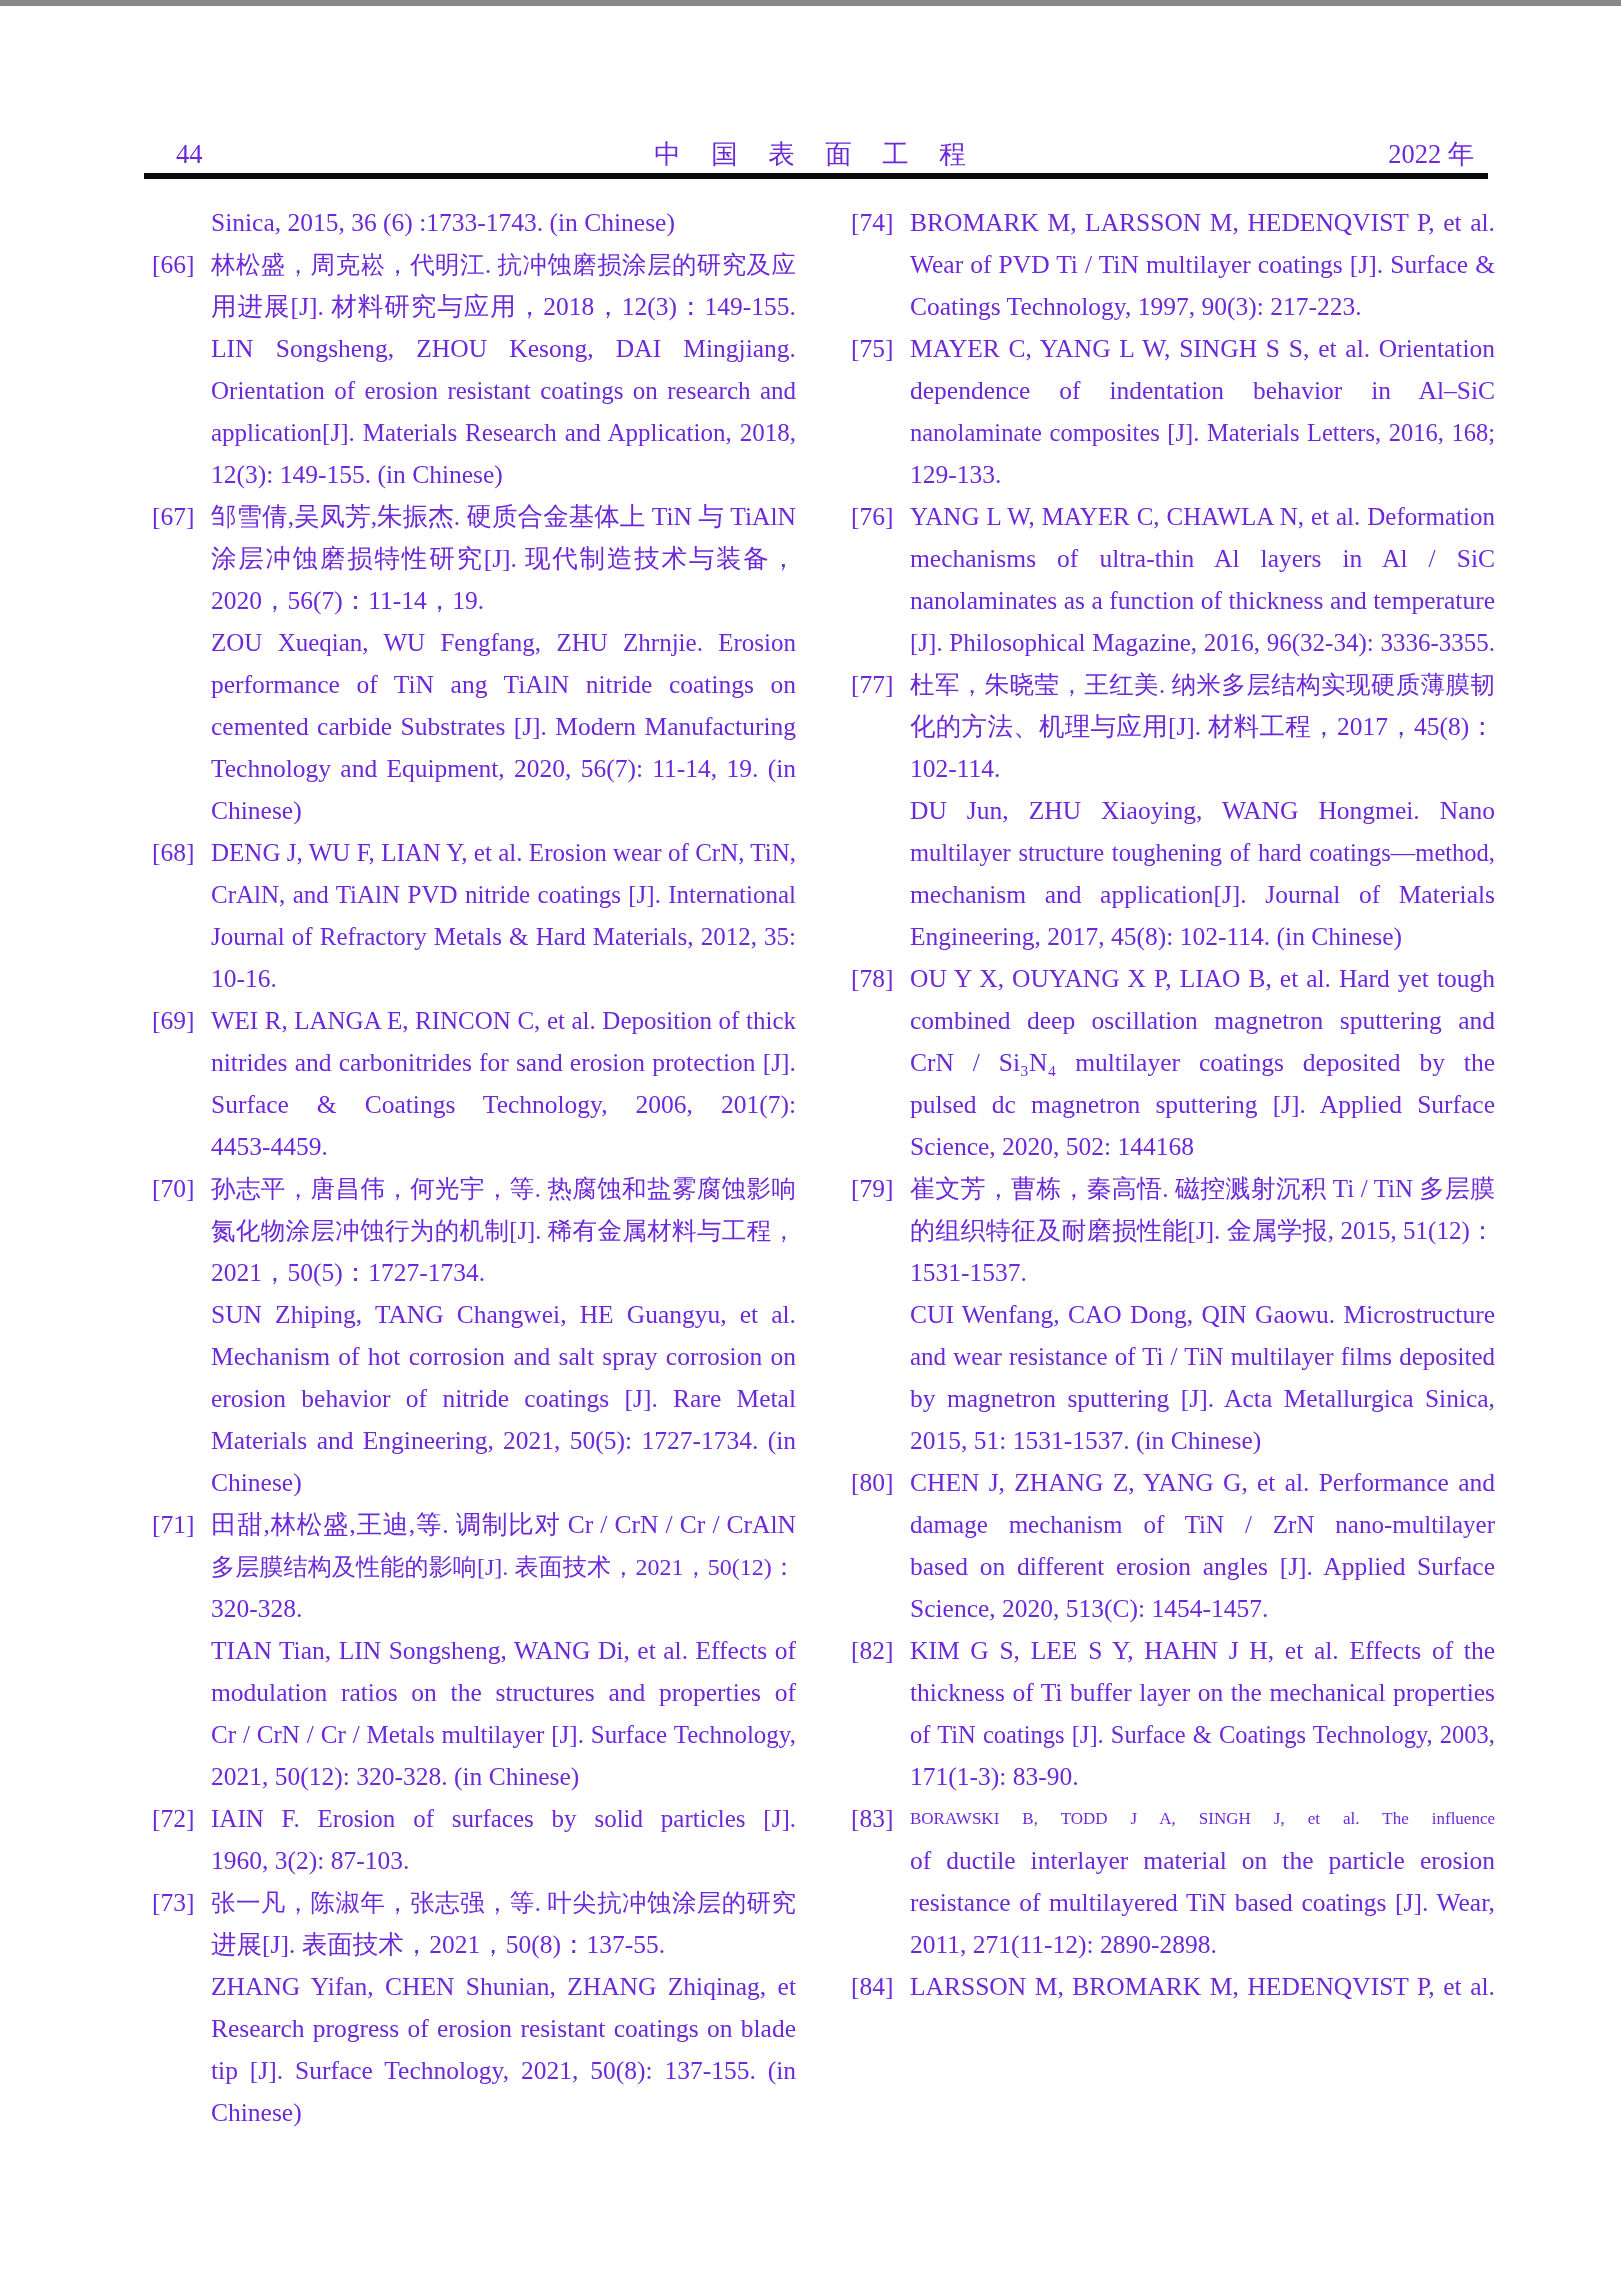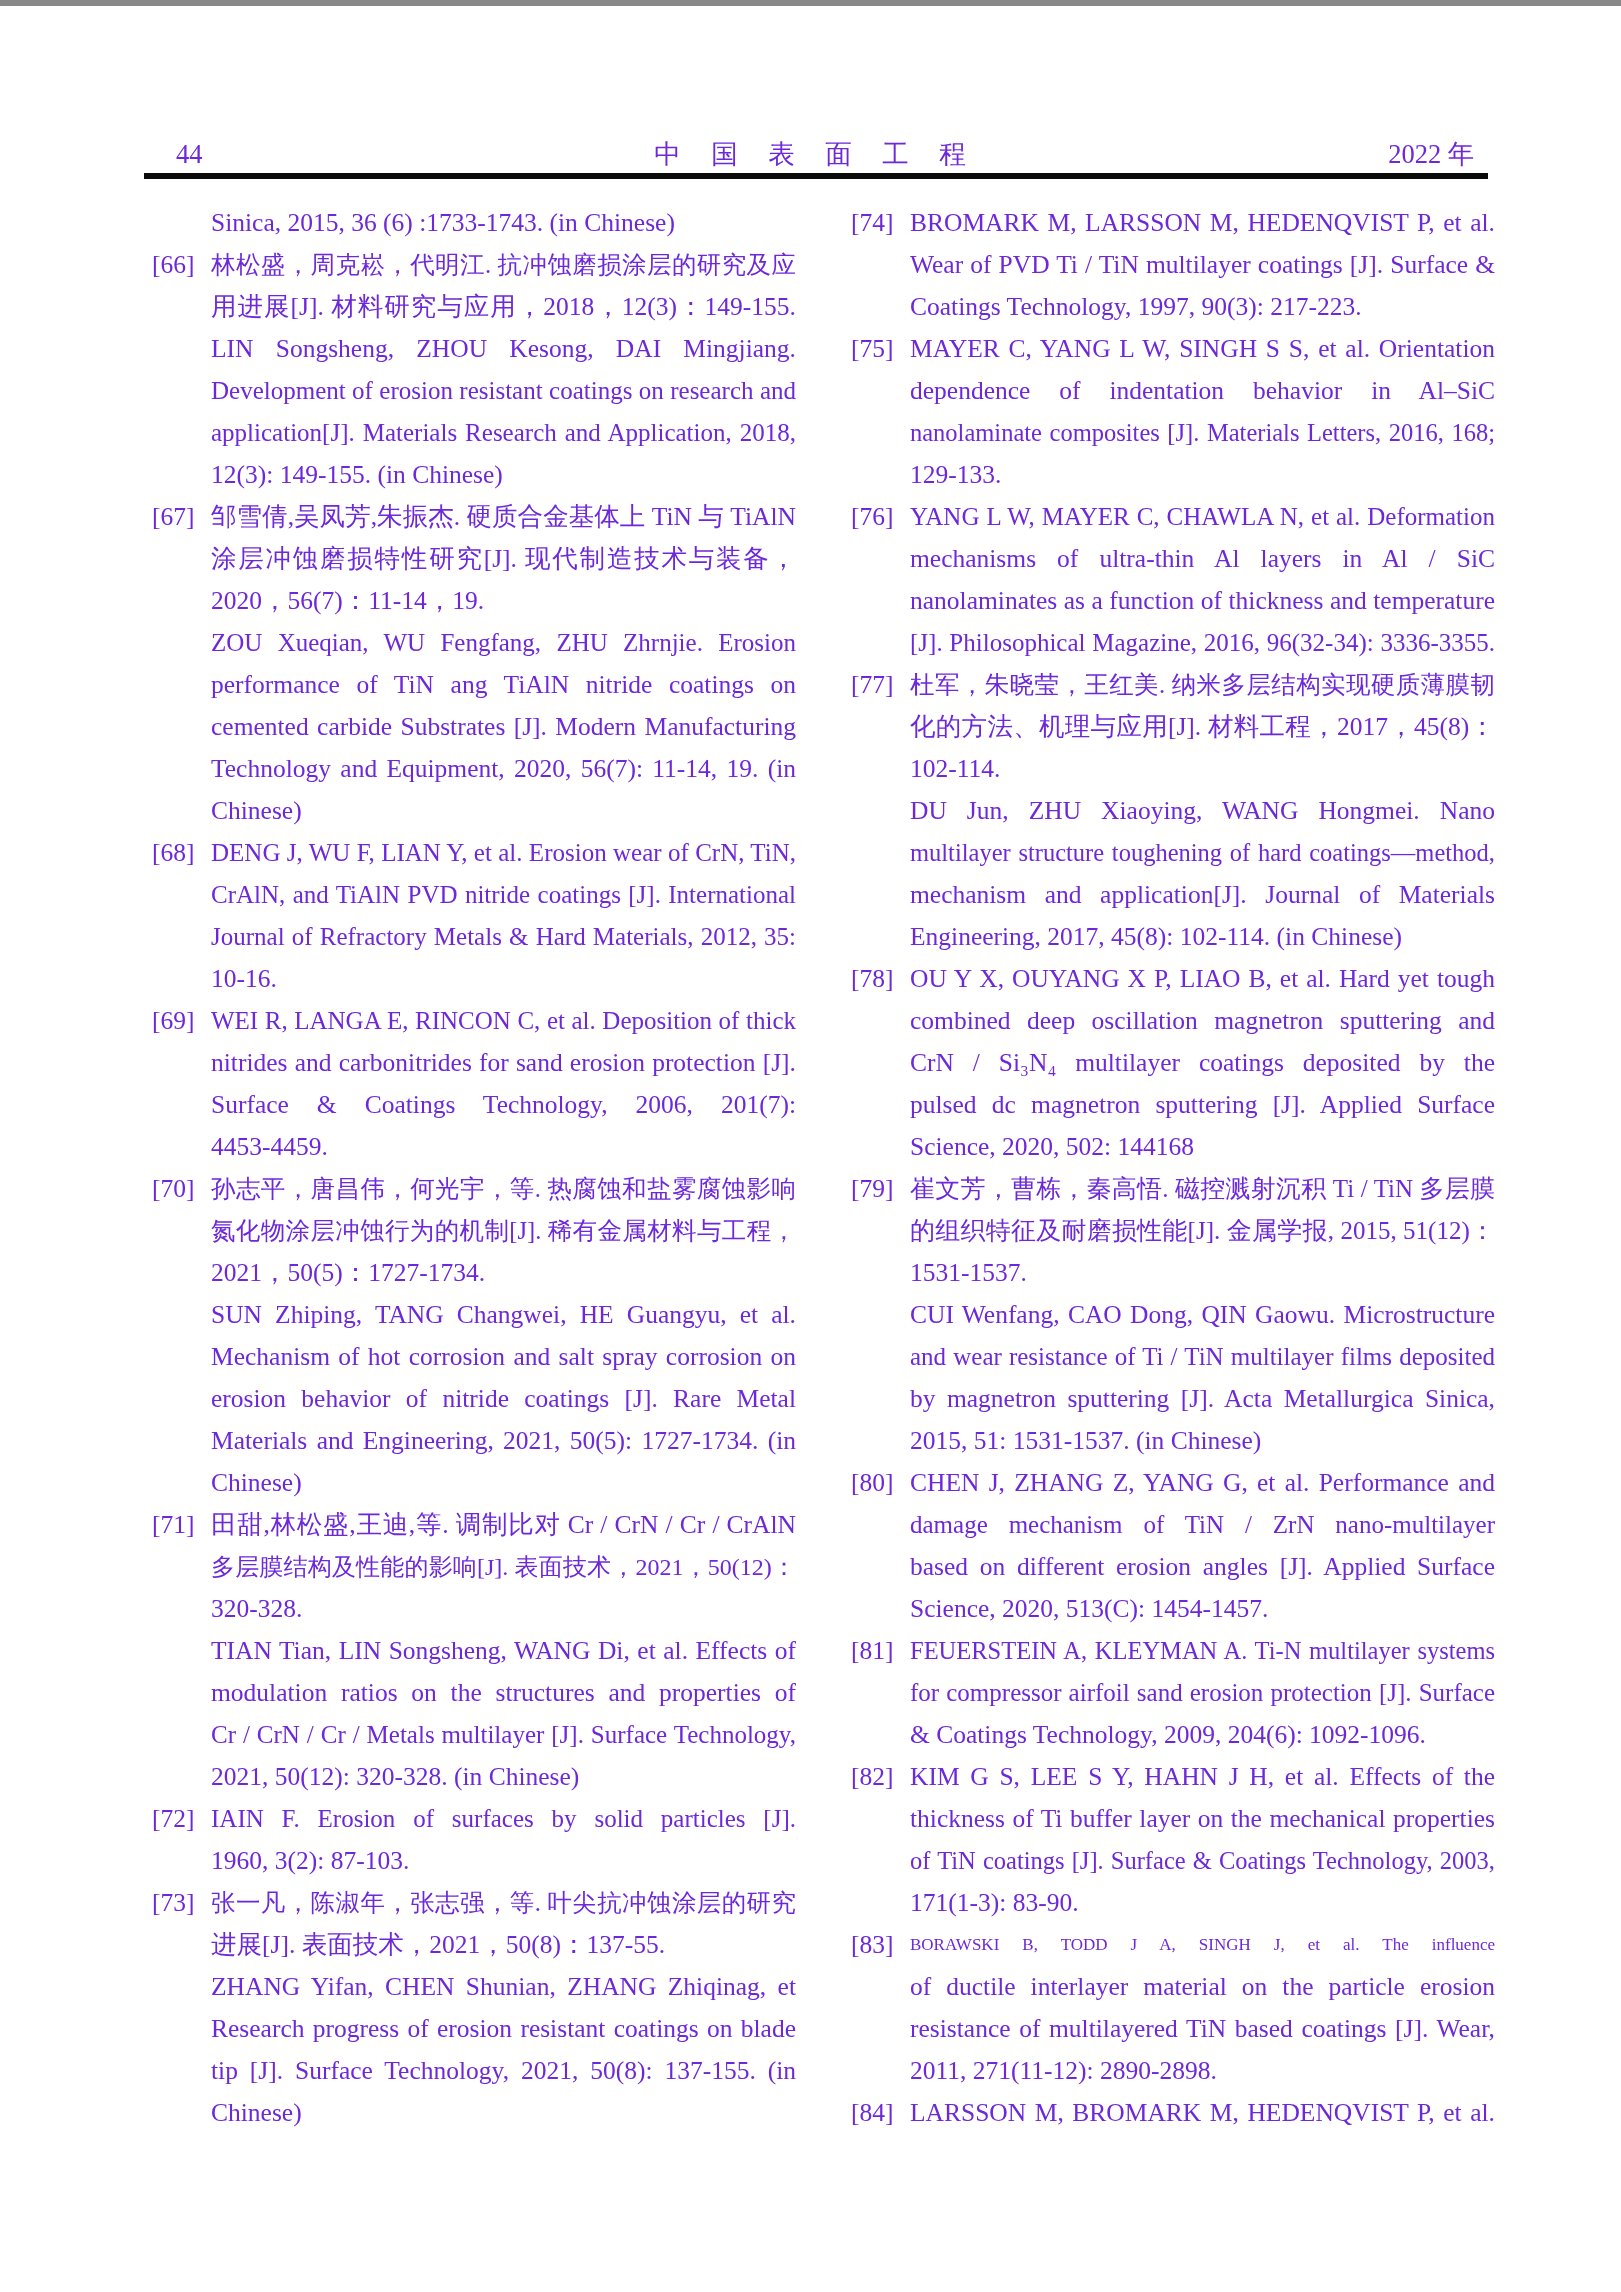--- a/index.html
+++ b/index.html
@@ -92,21 +92,21 @@
     <div class="col" id="col-left">
         <div class="ref">
           <span class="ref-label"></span>
           <div class="ref-line left" style="font-size: 25.5px; white-space: normal;">Sinica, 2015, 36 (6) :1733-1743. (in Chinese)</div>
         </div>
         <div class="ref">
           <span class="ref-label">[66]</span>
           <div class="ref-line just" style="font-size: 24.5px; white-space: normal;">林松盛，周克崧，代明江. 抗冲蚀磨损涂层的研究及应</div>
           <div class="ref-line just" style="font-size: 25.5px; white-space: normal;">用进展[J]. 材料研究与应用，2018，12(3)：149-155.</div>
           <div class="ref-line just" style="font-size: 25.5px; white-space: normal;">LIN Songsheng, ZHOU Kesong, DAI Mingjiang.</div>
-          <div class="ref-line just" style="font-size: 25px; white-space: normal;">Development of erosion resistant coatings on research and</div>
+          <div class="ref-line just" style="font-size: 25px; white-space: normal;">Orientation of erosion resistant coatings on research and</div>
           <div class="ref-line just" style="font-size: 25px; white-space: normal;">application[J]. Materials Research and Application, 2018,</div>
           <div class="ref-line left" style="font-size: 25.5px; white-space: normal;">12(3): 149-155. (in Chinese)</div>
         </div>
         <div class="ref">
           <span class="ref-label">[67]</span>
           <div class="ref-line just" style="font-size: 25.5px; white-space: normal;">邹雪倩,吴凤芳,朱振杰. 硬质合金基体上 TiN 与 TiAlN</div>
           <div class="ref-line just" style="font-size: 25.5px; white-space: normal;">涂层冲蚀磨损特性研究[J]. 现代制造技术与装备，</div>
           <div class="ref-line left" style="font-size: 25.5px; white-space: normal;">2020，56(7)：11-14，19.</div>
           <div class="ref-line just" style="font-size: 25px; white-space: normal;">ZOU Xueqian, WU Fengfang, ZHU Zhrnjie. Erosion wear</div>
           <div class="ref-line just" style="font-size: 25.5px; white-space: normal;">performance of TiN ang TiAlN nitride coatings on</div>
@@ -214,26 +214,20 @@
           <div class="ref-line left" style="font-size: 25.5px; white-space: normal;">2015, 51: 1531-1537. (in Chinese)</div>
         </div>
         <div class="ref">
           <span class="ref-label">[80]</span>
           <div class="ref-line just" style="font-size: 25.5px; white-space: normal;">CHEN J, ZHANG Z, YANG G, et al. Performance and</div>
           <div class="ref-line just" style="font-size: 25px; white-space: normal;">damage mechanism of TiN / ZrN nano-multilayer coatings</div>
           <div class="ref-line just" style="font-size: 25.5px; white-space: normal;">based on different erosion angles [J]. Applied Surface</div>
           <div class="ref-line left" style="font-size: 25.5px; white-space: normal;">Science, 2020, 513(C): 1454-1457.</div>
         </div>
         <div class="ref">
-          <span class="ref-label">[81]</span>
-          <div class="ref-line just" style="font-size: 24.5px; white-space: normal;">FEUERSTEIN A, KLEYMAN A. Ti-N multilayer systems</div>
-          <div class="ref-line just" style="font-size: 25px; white-space: normal;">for compressor airfoil sand erosion protection [J]. Surface</div>
-          <div class="ref-line left" style="font-size: 25.5px; white-space: normal;">&amp; Coatings Technology, 2009, 204(6): 1092-1096.</div>
-        </div>
-        <div class="ref">
           <span class="ref-label">[82]</span>
           <div class="ref-line just" style="font-size: 25.5px; white-space: normal;">KIM G S, LEE S Y, HAHN J H, et al. Effects of the</div>
           <div class="ref-line just" style="font-size: 25.5px; white-space: normal;">thickness of Ti buffer layer on the mechanical properties</div>
           <div class="ref-line just" style="font-size: 24.5px; white-space: normal;">of TiN coatings [J]. Surface &amp; Coatings Technology, 2003,</div>
           <div class="ref-line left" style="font-size: 25.5px; white-space: normal;">171(1-3): 83-90.</div>
         </div>
         <div class="ref">
           <span class="ref-label">[83]</span>
           <div class="ref-line just" style="font-size: 17px; white-space: normal;">BORAWSKI B, TODD J A, SINGH J, et al. The influence</div>
           <div class="ref-line just" style="font-size: 25.5px; white-space: normal;">of ductile interlayer material on the particle erosion</div>

